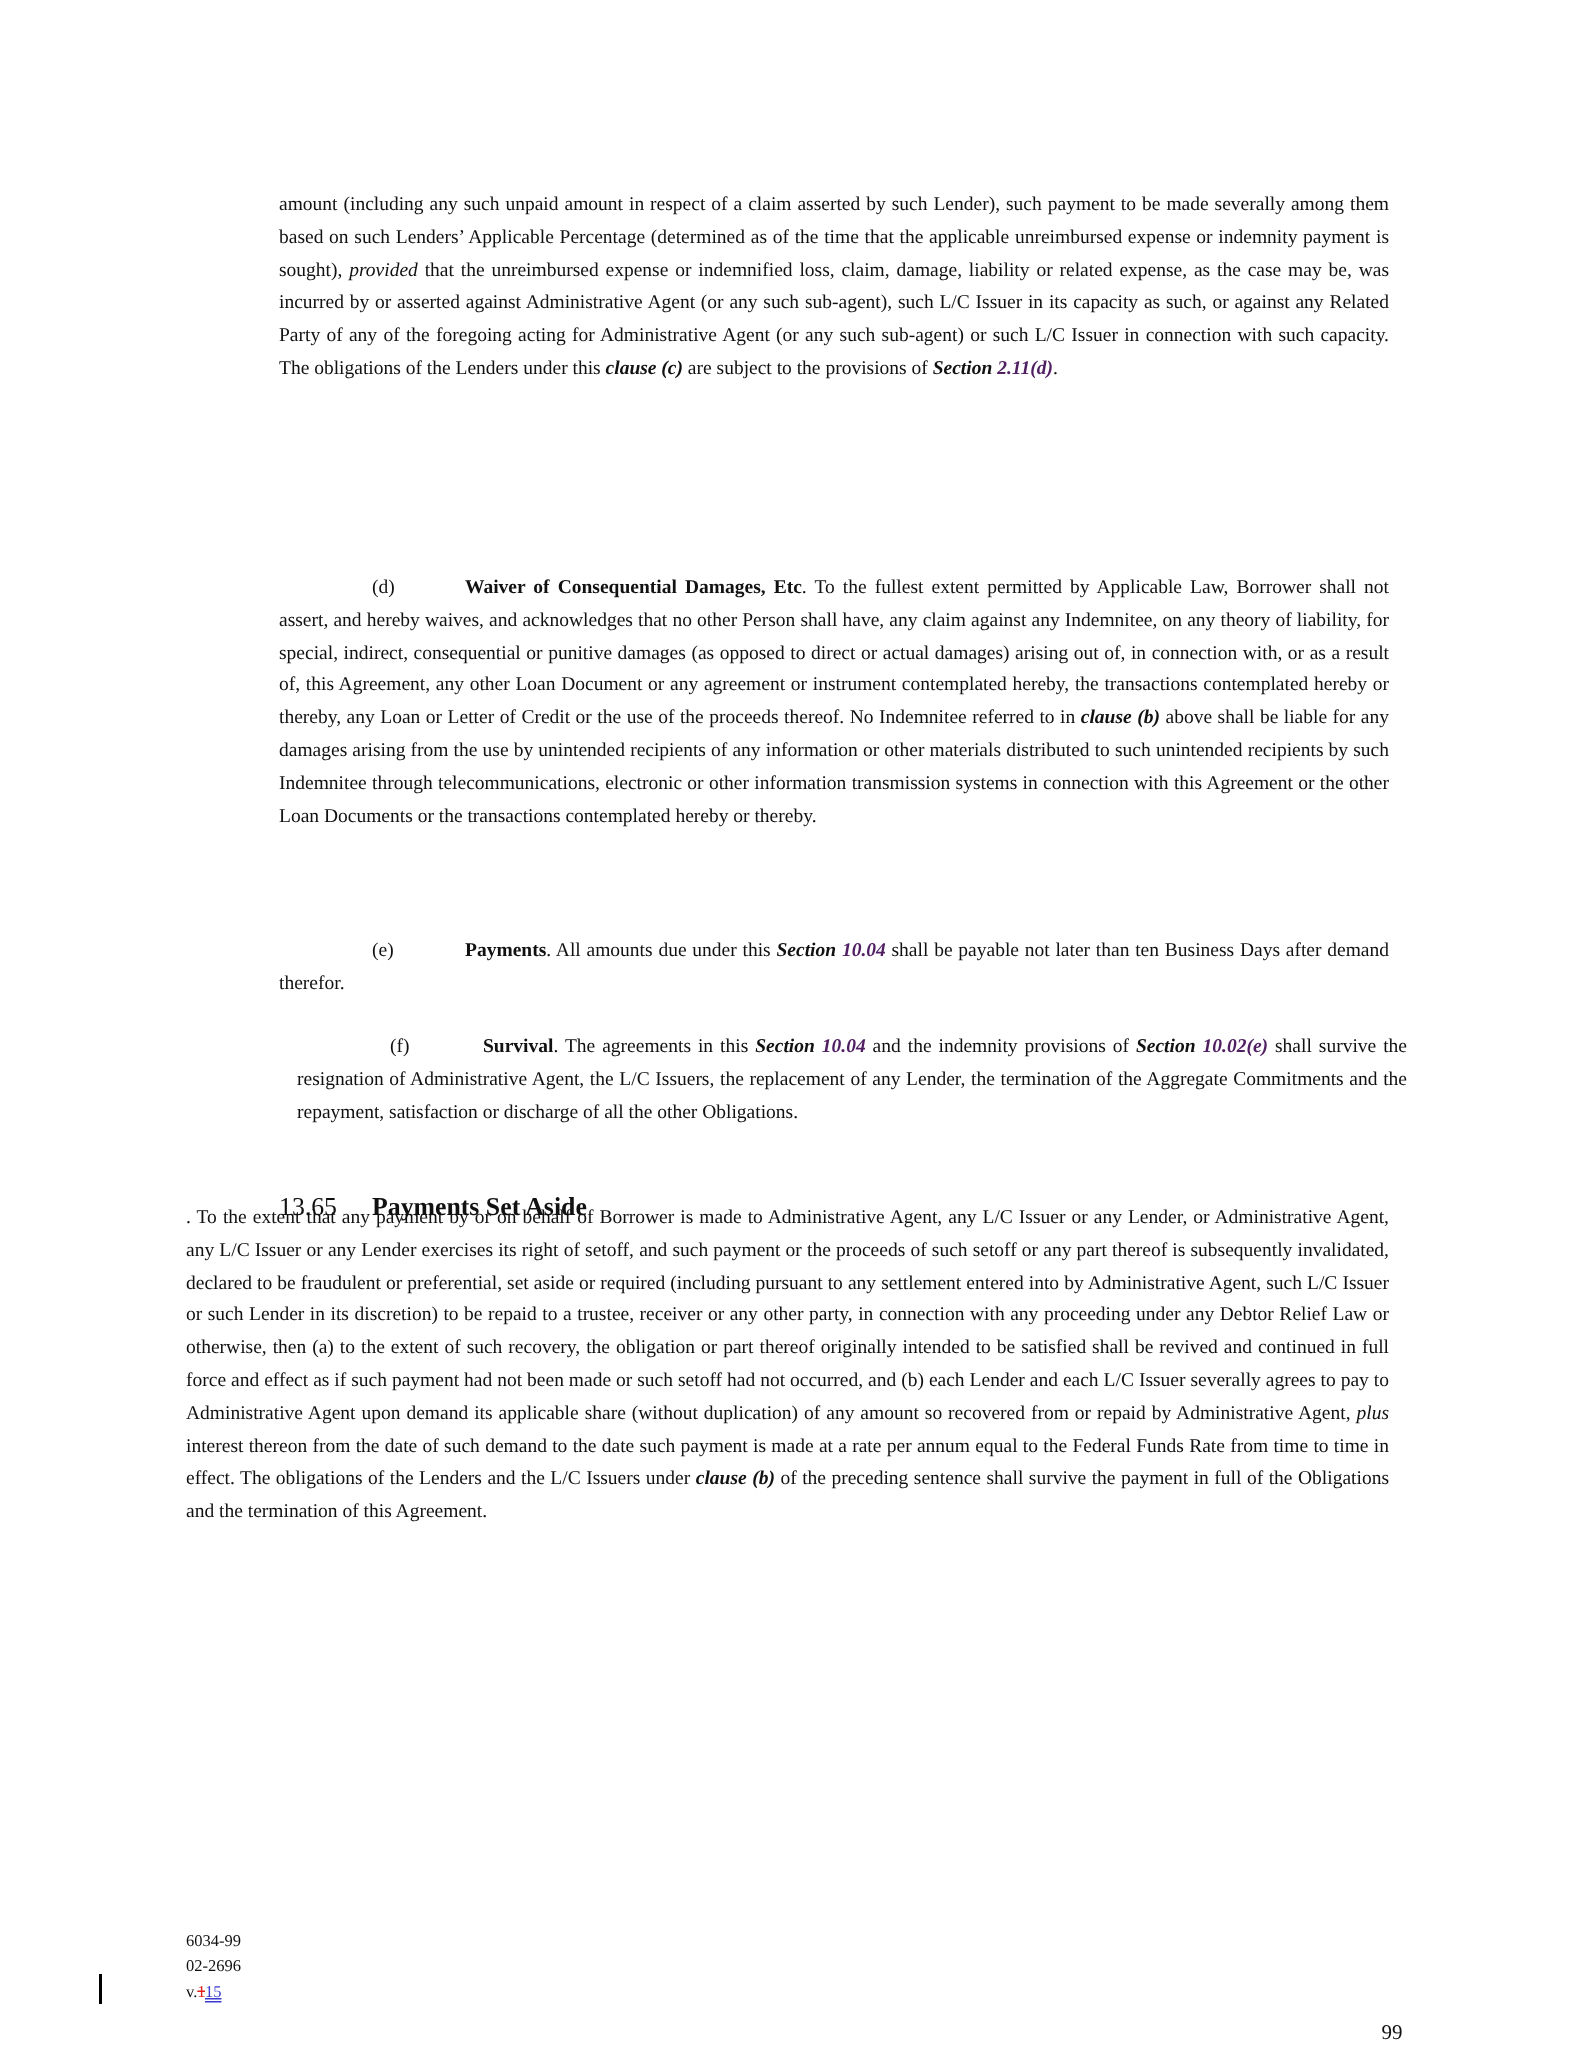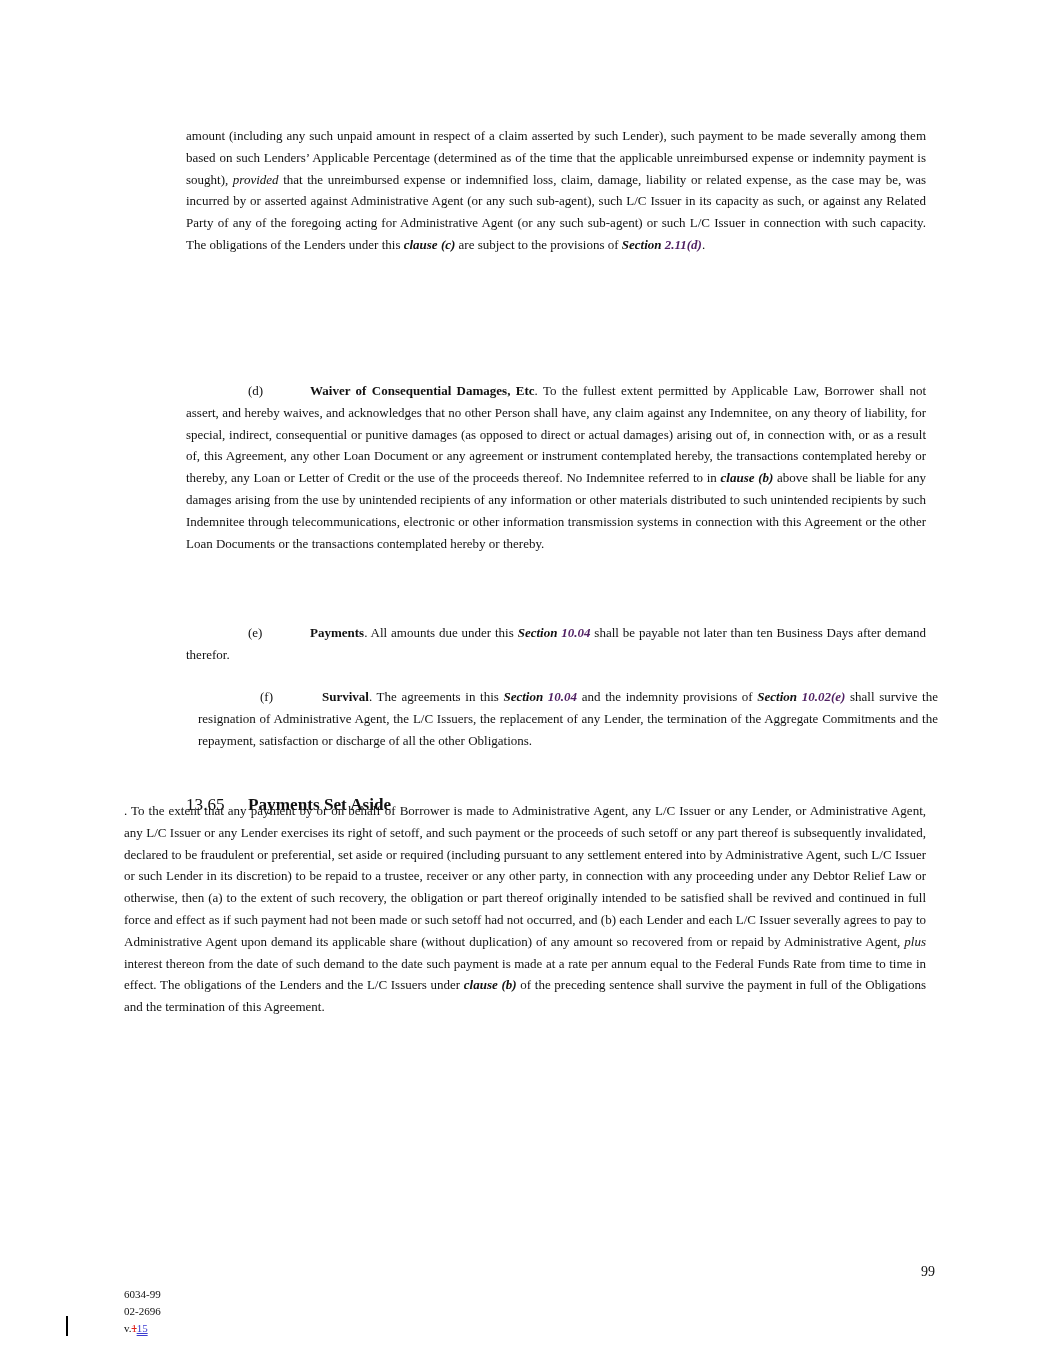--- a/index.html
+++ b/index.html
@@ -11,21 +11,21 @@
   .full { left: 124px; width: 802px; }
   .first { text-indent: 62px; }
   .label { display: inline-block; width: 62px; text-indent: 0; }
   b { font-weight: bold; }
   .xref { font-weight: bold; font-style: italic; color: #111; }
   .xref .num { color: #4f1f62; }
   .ital { font-style: italic; }
   .heading { position: absolute; left: 186px; top: 794px; font-size: 17.2px; line-height: 22px; }
   .heading .num { display: inline-block; width: 62px; }
   .footer-left { position: absolute; left: 124px; top: 1286px; font-size: 11px; line-height: 17px; }
-  .footer-right { position: absolute; left: 921px; top: 1264px; font-size: 14px; }
+  .footer-right { position: absolute; left: 921px; top: 1348px; font-size: 14px; }
   .del { color: #e0201b; text-decoration: line-through; }
   .ins { color: #3a3ad0; text-decoration: underline double; margin-top: 24px; }
   .change-bar { position: absolute; left: 66px; top: 1316px; width: 2px; height: 20px; background: #000; }
 </style>
 </head>
 <body>
 
 <div class="page">
 
   <div class="block indented" style="top:125px;">

